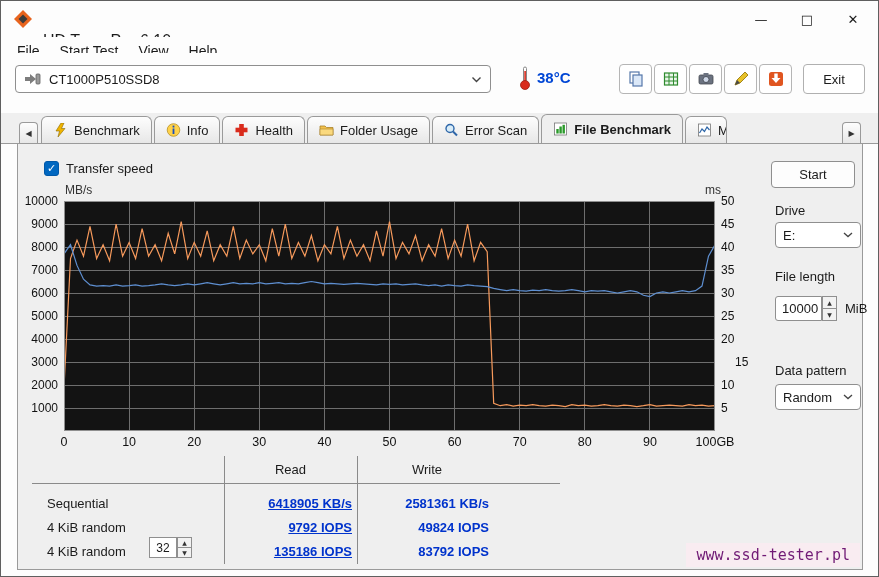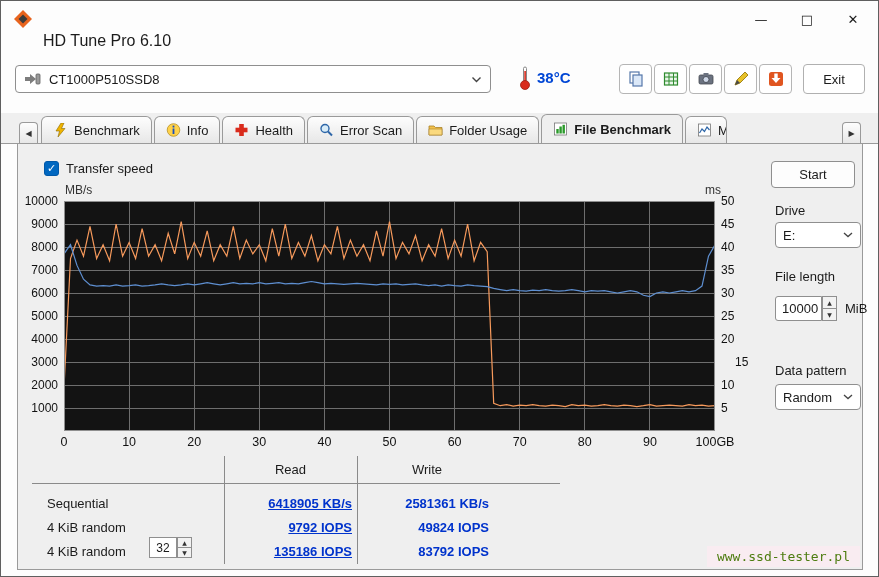--- a/index.html
+++ b/index.html
@@ -100,40 +100,46 @@
   .res-header { position:absolute; top:318px; font-size:13px; color:#1b1b1b; text-align:center; }
   .res-label { position:absolute; left:29px; font-size:13px; color:#1b1b1b; }
   .res-val { position:absolute; font-size:13px; font-weight:bold; color:#0033cc; text-align:right; }
   .res-val.read { left:210px; width:124px;text-decoration:underline; }
   .res-val.write { left:345px; width:126px; }
   .qd-input { position:absolute; left:131px; top:393px; width:28px; height:21px; background:#fff;
               border:1px solid #8f8f8f; font-size:12px; color:#1b1b1b;
               display:flex; align-items:center; justify-content:center; }
 
   .watermark { position:absolute; right:2px; bottom:2px; background:#f9ecf1; padding:3px 10px;
-               font-family:"DejaVu Sans Mono",monospace; font-size:13px; color:#4d7c0f; }
+               font-family:"DejaVu Sans Mono",monospace; font-size:15px; color:#701a75; }
 </style>
 </head>
 <body>
 
 <div class="window">
 
   <div class="titlebar">
     <svg class="app-icon" viewBox="0 0 20 20">
       <polygon points="10,1 19,10 10,19 1,10" fill="#e8641e"></polygon>
       <polygon points="10,5.5 14.5,10 10,14.5 5.5,10" fill="#3c3c3c"></polygon>
     </svg>
     <span class="title-text">HD Tune Pro 6.10</span>
     <div class="win-controls">
       <div class="win-btn">—</div>
       <div class="win-btn">□</div>
       <div class="win-btn">✕</div>
     </div>
   </div>
 
+  <div class="menubar">
+    <span class="menu-item">File</span>
+    <span class="menu-item">Start Test</span>
+    <span class="menu-item">View</span>
+    <span class="menu-item">Help</span>
+  </div>
 
   <div class="toolbar">
     <div class="drive-combo">
       <svg width="17" height="14" viewBox="0 0 17 14">
         <polygon points="6,2 6,5 1,5 1,9 6,9 6,12 12,7" fill="#7d7d7d"></polygon>
         <rect x="12" y="2" width="4" height="10" rx="1" fill="#9a9a9a" stroke="#5f5f5f" stroke-width="0.8"></rect>
       </svg>
       <span class="label">CT1000P510SSD8</span>
       <svg width="11" height="7" viewBox="0 0 11 7">
         <path d="M1.5 1.5 L5.5 5.5 L9.5 1.5" stroke="#444" stroke-width="1.4" fill="none"></path>
@@ -207,32 +213,32 @@
     <div class="tab">
       <svg class="ticon" viewBox="0 0 15 14">
         <rect x="5.2" y="1" width="4.6" height="12" fill="#d92b1c"></rect>
         <rect x="1.5" y="4.7" width="12" height="4.6" fill="#d92b1c"></rect>
       </svg>
       <span>Health</span>
     </div>
 
     <div class="tab">
       <svg class="ticon" viewBox="0 0 15 14">
+        <path d="M1 3 L6 3 L7.5 4.5 L14 4.5 L14 12 L1 12 Z" fill="#f3c14b" stroke="#a8822a" stroke-width="0.8"></path>
+        <path d="M1 6 L14 6 L14 12 L1 12 Z" fill="#fad97e" stroke="#a8822a" stroke-width="0.6"></path>
+      </svg>
+      <span>Folder Usage</span>
+    </div>
+
+    <div class="tab">
+      <svg class="ticon" viewBox="0 0 15 14">
         <circle cx="6" cy="5.5" r="4" fill="#d8ecf8" stroke="#2e66a8" stroke-width="1.4"></circle>
         <line x1="9" y1="8.5" x2="13" y2="12.5" stroke="#2e66a8" stroke-width="2"></line>
       </svg>
       <span>Error Scan</span>
-    </div>
-
-    <div class="tab">
-      <svg class="ticon" viewBox="0 0 15 14">
-        <path d="M1 3 L6 3 L7.5 4.5 L14 4.5 L14 12 L1 12 Z" fill="#f3c14b" stroke="#a8822a" stroke-width="0.8"></path>
-        <path d="M1 6 L14 6 L14 12 L1 12 Z" fill="#fad97e" stroke="#a8822a" stroke-width="0.6"></path>
-      </svg>
-      <span>Folder Usage</span>
     </div>
 
 
     <div class="tab active">
       <svg class="ticon" viewBox="0 0 15 14">
         <rect x="1.5" y="1" width="12" height="12" fill="#fff" stroke="#777" stroke-width="0.8"></rect>
         <rect x="3.3" y="7" width="2.4" height="4.5" fill="#2a9a2a"></rect>
         <rect x="6.4" y="4.5" width="2.4" height="7" fill="#2a9a2a"></rect>
         <rect x="9.5" y="2.8" width="2.4" height="8.7" fill="#2a9a2a"></rect>
       </svg>

